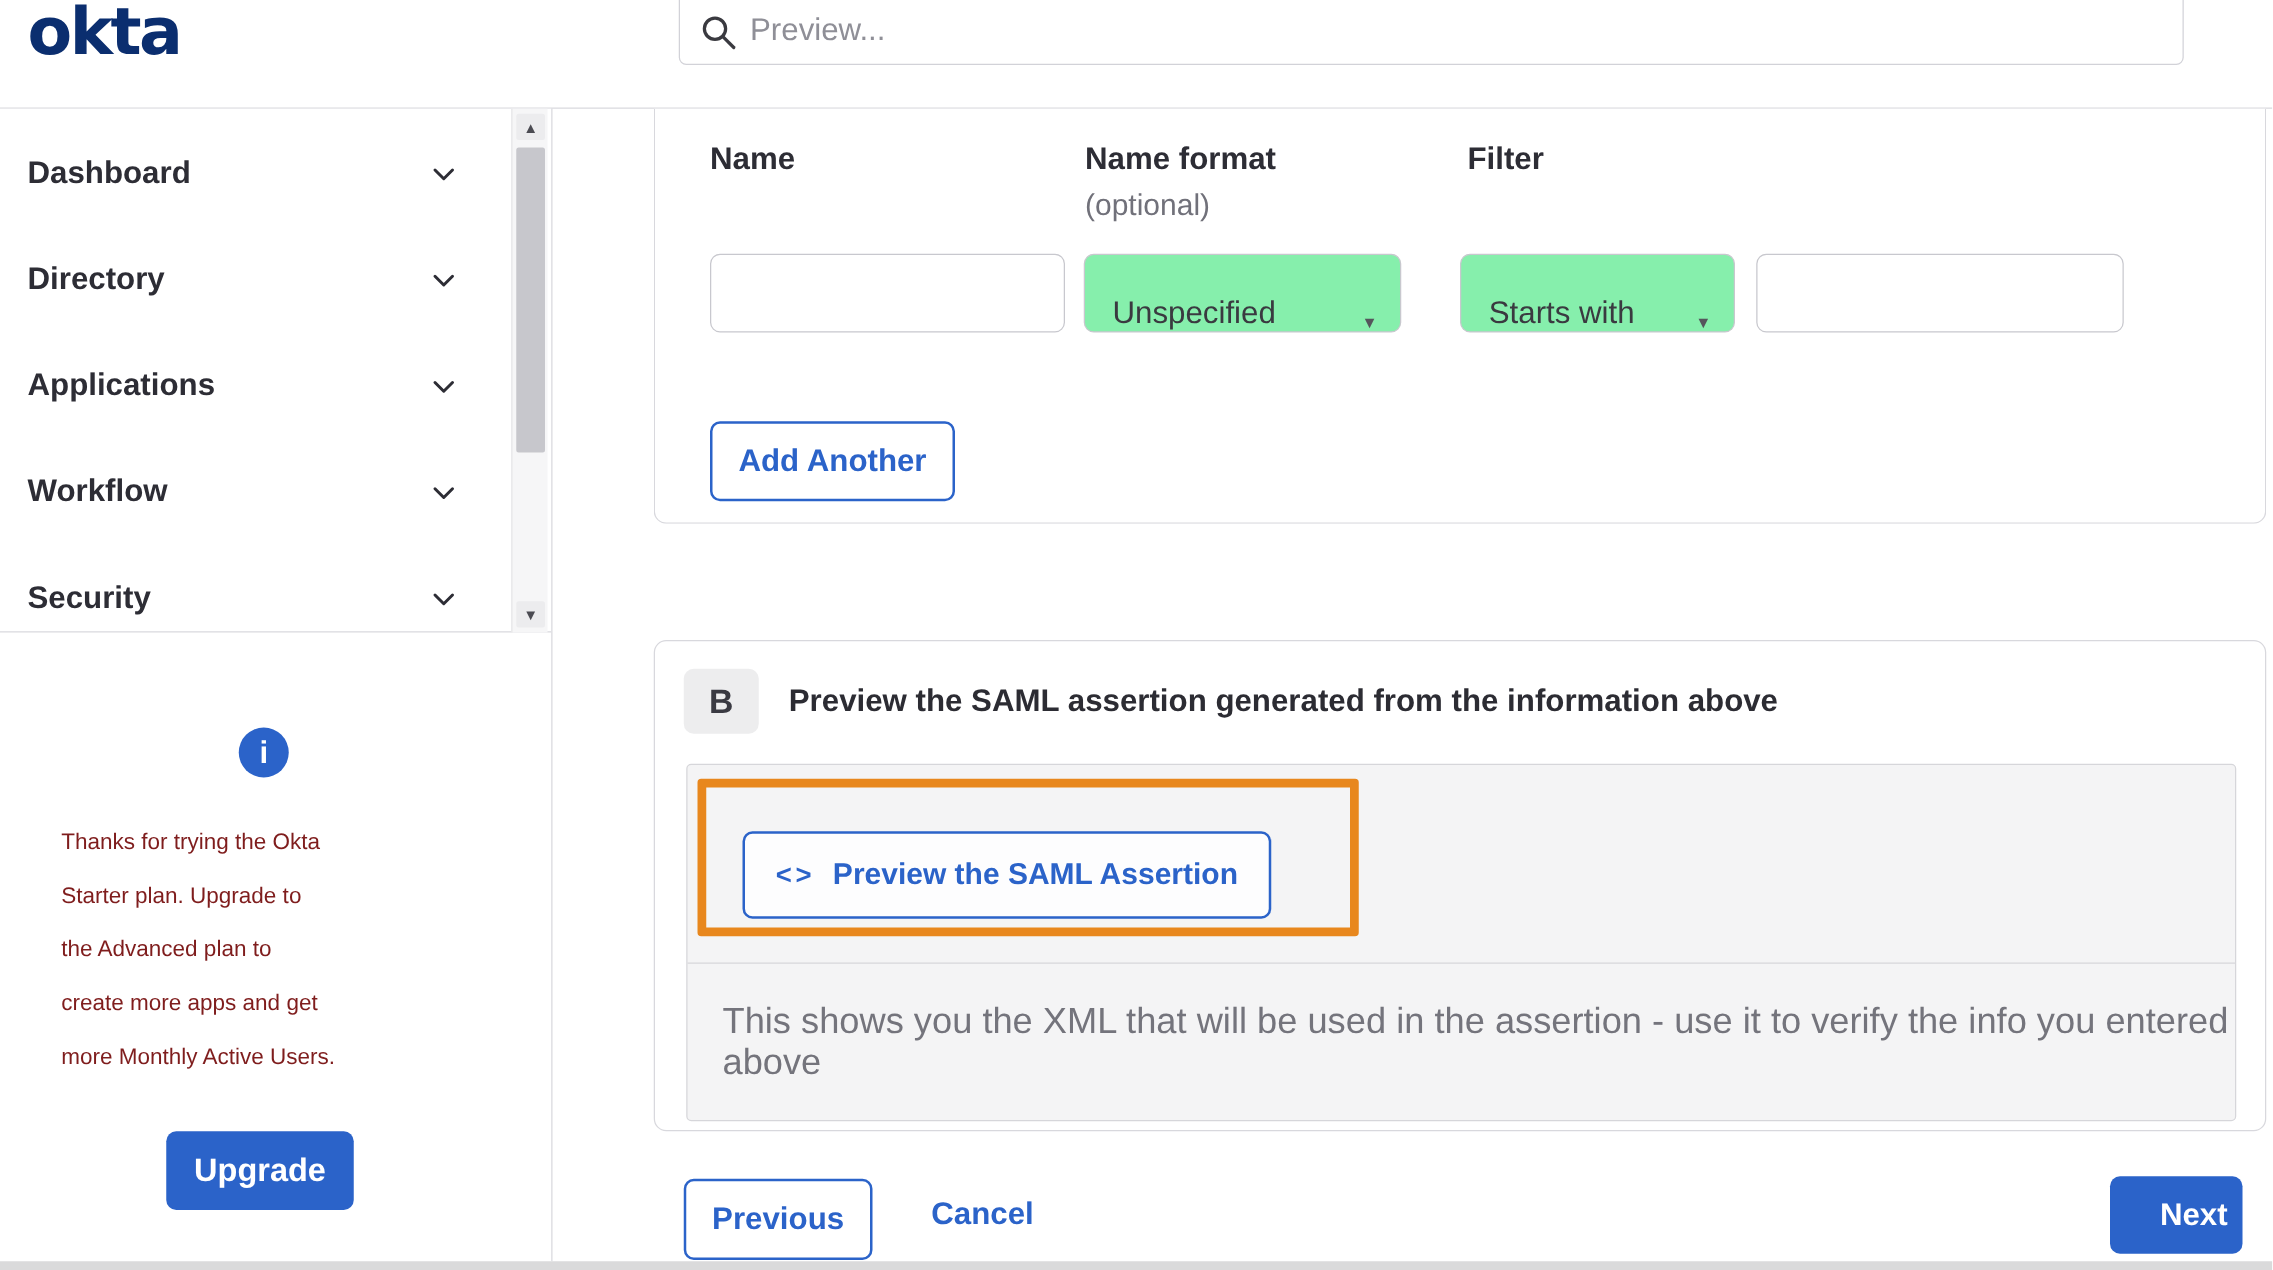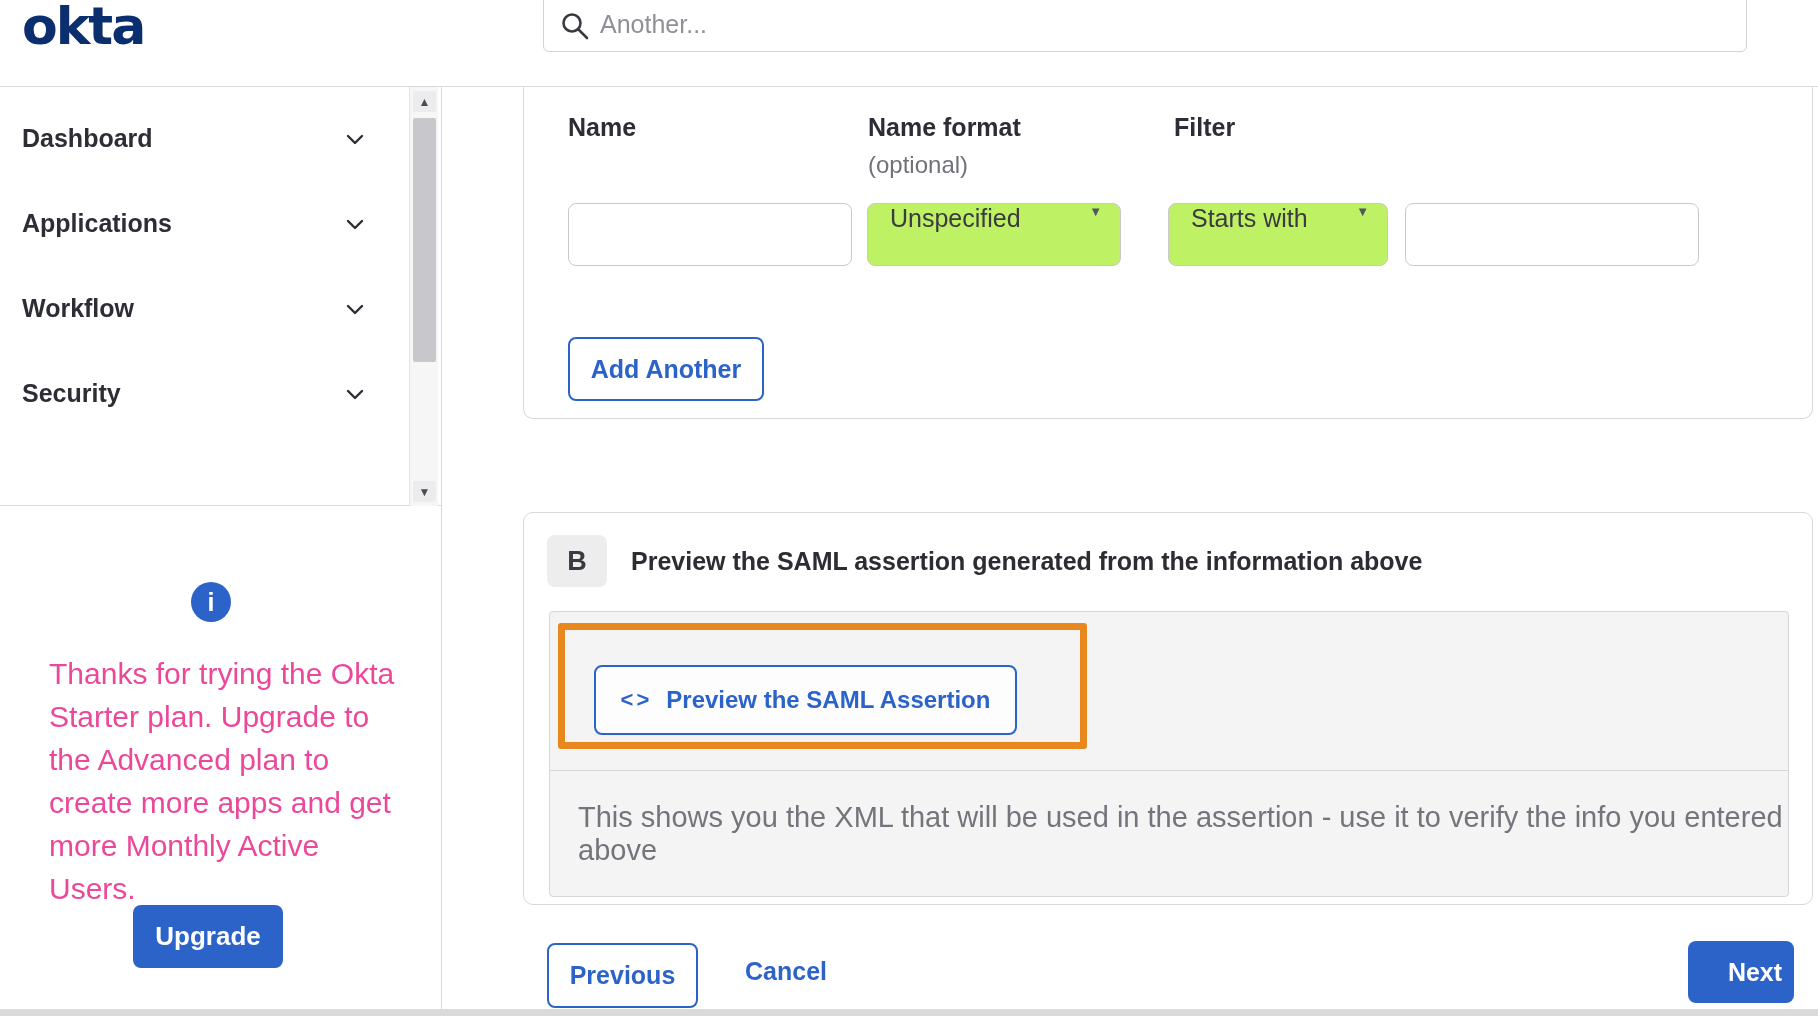--- a/index.html
+++ b/index.html
@@ -37,40 +37,40 @@
             border-radius:2px; cursor:pointer; }
   .sb-up { top:4px; }
   .sb-down { bottom:4px; }
   .sb-thumb { position:absolute; left:3px; top:31px; width:23px; height:244px;
               background:#c7c7cc; border-radius:2px; cursor:pointer; }
   
   .info-icon { position:absolute; left:191px; top:582px; width:40px; height:40px;
                border-radius:50%; background:#2b63c9; color:#fff; font-weight:bold;
                font-size:25px; display:flex; align-items:center; justify-content:center; }
   .upsell-text { position:absolute; left:49px; top:652px; width:350px;
-                 font-size:30px; line-height:43px; color:#ec4899; }
+                 font-size:18px; line-height:43px; color:#7f1d1d; }
   .upgrade-btn { position:absolute; left:133px; top:905px; width:150px; height:63px;
                  background:#2b63c9; border:none; border-radius:8px; color:#fff;
                  font-family:inherit; font-weight:bold; font-size:26px; cursor:pointer; }
   
   .card1 { position:absolute; left:523px; top:87px; width:1290px; height:332px;
            background:#fff; border:1px solid #d8d8dd; border-top:none;
            border-radius:0 0 10px 10px; }
   .card2 { position:absolute; left:523px; top:512px; width:1290px; height:393px;
            background:#fff; border:1px solid #d8d8dd; border-radius:10px; }
   .flabel { position:absolute; top:26px; font-size:25px; font-weight:bold; color:#2d2d35; }
   .flabel.name { left:44px; } .flabel.nameformat { left:344px; } .flabel.filter { left:650px; }
   .fsub { position:absolute; left:344px; top:64px; font-size:24px; color:#71717a; }
   .tinput { position:absolute; top:116px; height:63px; border:1px solid #c8c8ce;
             border-radius:8px; background:#fff; font-family:inherit; font-size:25px;
             color:#2d2d35; padding:0 18px; }
   .in-name { left:44px; width:284px; }
   .in-filter { left:881px; width:294px; }
   .selbox { position:absolute; top:116px; height:63px; border:1px solid #c8c8ce;
-            border-radius:8px; background:#bef264; display:flex; align-items:flex-start;
+            border-radius:8px; background:#86efac; display:flex; align-items:flex-end;
             justify-content:space-between; padding:0 18px 0 22px; cursor:pointer; }
   .sel-format { left:343px; width:254px; }
   .sel-operator { left:644px; width:220px;gap:48px; }
   .selbox .val { font-size:25px; color:#3a3a40; }
   .selbox .arrow { font-size:13px; color:#55555c; }
   .add-btn { position:absolute; left:44px; top:226px; width:196px; height:64px;
              background:#fff; border:2px solid #2b63c9; border-radius:8px;
              color:#2b63c9; font-family:inherit; font-weight:bold; font-size:25px; cursor:pointer;margin-top:24px; }
   
   .badge { position:absolute; left:23px; top:22px; width:60px; height:52px;
@@ -105,26 +105,32 @@
 <body>
 
 <div id="app">
 
   <div class="logo">okta</div>
   <div class="search-box"></div>
   <svg class="search-icon" viewBox="0 0 30 30">
     <circle cx="12" cy="12" r="8.5" fill="none" stroke="#3a3a40" stroke-width="2.6"></circle>
     <line x1="18.5" y1="18.5" x2="27" y2="27" stroke="#3a3a40" stroke-width="2.6" stroke-linecap="round"></line>
   </svg>
-  <div class="search-placeholder">Another...</div>
+  <div class="search-placeholder">Preview...</div>
   <div class="header-line"></div>
 
   <nav class="menu">
     <div class="menu-item">
       <span class="lbl">Dashboard</span>
+      <svg class="chev" width="24" height="24" viewBox="0 0 24 24">
+          <polyline points="5,9 12,16 19,9" fill="none" stroke="#2d2d35" stroke-width="2.4" stroke-linecap="round" stroke-linejoin="round"></polyline>
+        </svg>
+    </div>
+    <div class="menu-item">
+      <span class="lbl">Directory</span>
       <svg class="chev" width="24" height="24" viewBox="0 0 24 24">
           <polyline points="5,9 12,16 19,9" fill="none" stroke="#2d2d35" stroke-width="2.4" stroke-linecap="round" stroke-linejoin="round"></polyline>
         </svg>
     </div>
     <div class="menu-item">
       <span class="lbl">Applications</span>
       <svg class="chev" width="24" height="24" viewBox="0 0 24 24">
           <polyline points="5,9 12,16 19,9" fill="none" stroke="#2d2d35" stroke-width="2.4" stroke-linecap="round" stroke-linejoin="round"></polyline>
         </svg>
     </div>

